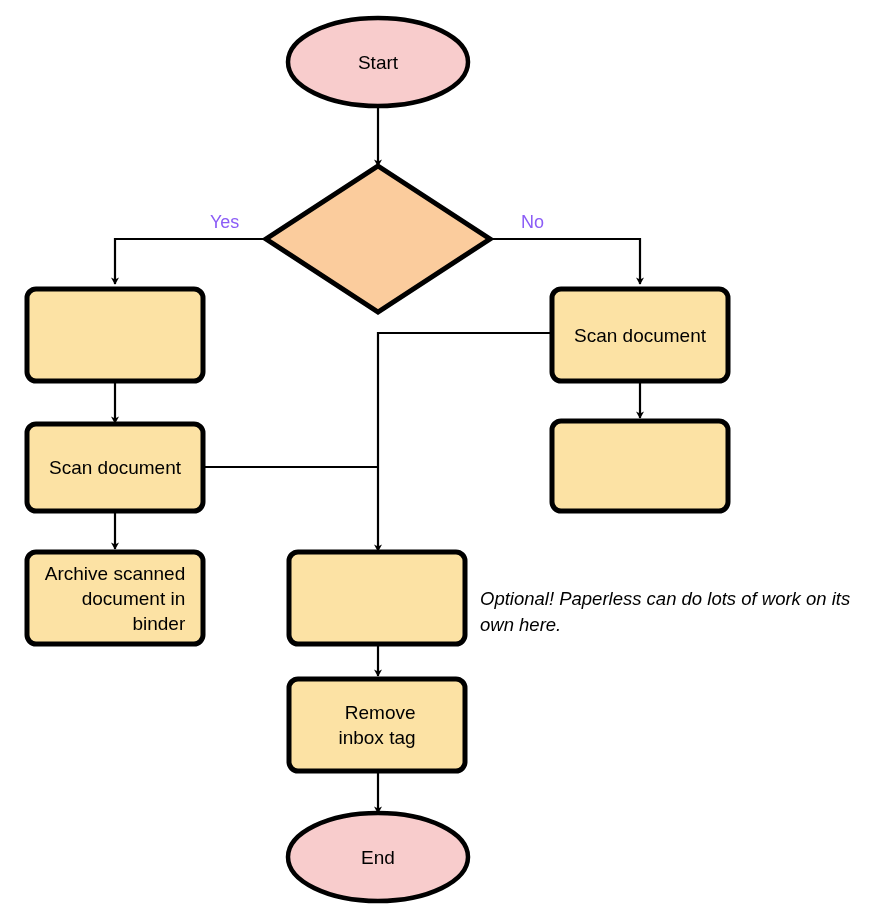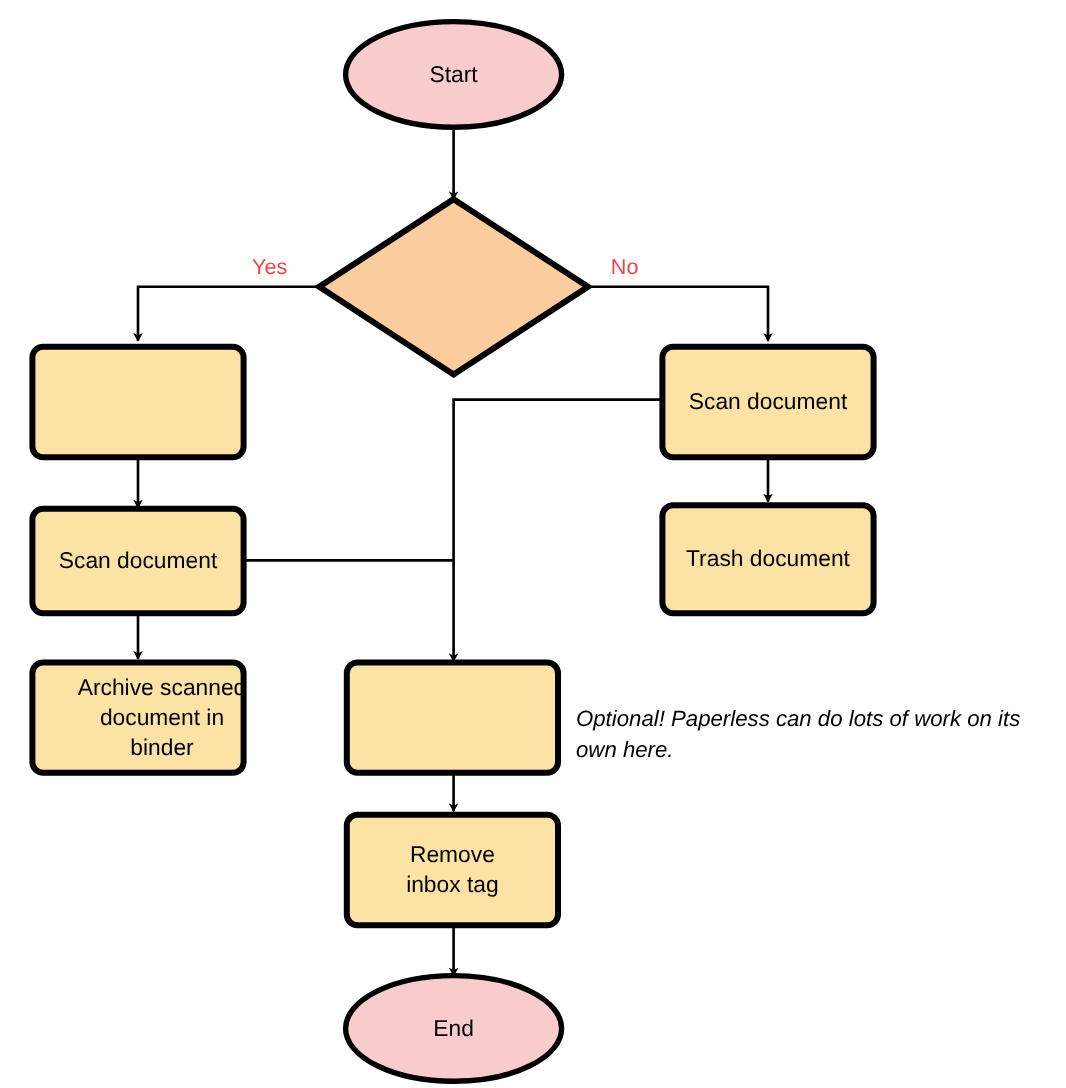--- a/index.html
+++ b/index.html
@@ -24,31 +24,31 @@
     left: 0;
     top: 0;
     width: 888px;
     height: 907px;
   }
   .node-label {
     position: absolute;
     display: flex;
     align-items: center;
     justify-content: center;
-    text-align: center;
+    text-align: right;
     color: #000000;
     font-family: "Liberation Sans", sans-serif;
     font-size: 19px;
     line-height: 25px;
     white-space: pre-line;
     pointer-events: none;
   }
   .edge-label {
     position: absolute;
-    color: #ef4444;
+    color: #8b5cf6;
     font-family: "Liberation Sans", sans-serif;
     font-size: 18px;
     line-height: 22px;
     white-space: nowrap;
   }
   .note-text {
     position: absolute;
     color: #000000;
     font-family: "Liberation Sans", sans-serif;
     font-style: italic;
@@ -114,33 +114,32 @@
 
     <ellipse cx="378" cy="857" rx="90" ry="44" fill="#F8CCCC" stroke="#000000" stroke-width="4.5"></ellipse>
   </svg>
 
   <div class="node-label" style="left:288px; top:18px; width:180px; height:88px;">Start</div>
 
 
 
   <div class="node-label" style="left:27px; top:424px; width:176px; height:87px;">Scan document</div>
 
-  <div class="node-label" style="left:25px; top:552px; width:180px; height:92px;padding-left:20px;">Archive scanned
+  <div class="node-label" style="left:25px; top:552px; width:180px; height:92px;">Archive scanned
 document in
 binder</div>
 
   <div class="node-label" style="left:552px; top:289px; width:176px; height:92px;">Scan document</div>
 
-  <div class="node-label" style="left:552px; top:421px; width:176px; height:90px;">Trash document</div>
 
 
   <div class="node-label" style="left:289px; top:679px; width:176px; height:92px;">Remove
 inbox tag</div>
 
   <div class="node-label" style="left:288px; top:813px; width:180px; height:88px;">End</div>
 
   <div class="edge-label" style="left:210px; top:211px;">Yes</div>
 
-  <div class="edge-label" style="left:509px; top:211px;">No</div>
+  <div class="edge-label" style="left:521px; top:211px;">No</div>
 
   <div class="note-text">Optional! Paperless can do lots of work on its own here.</div>
 
 </div>
 
 </body></html>

